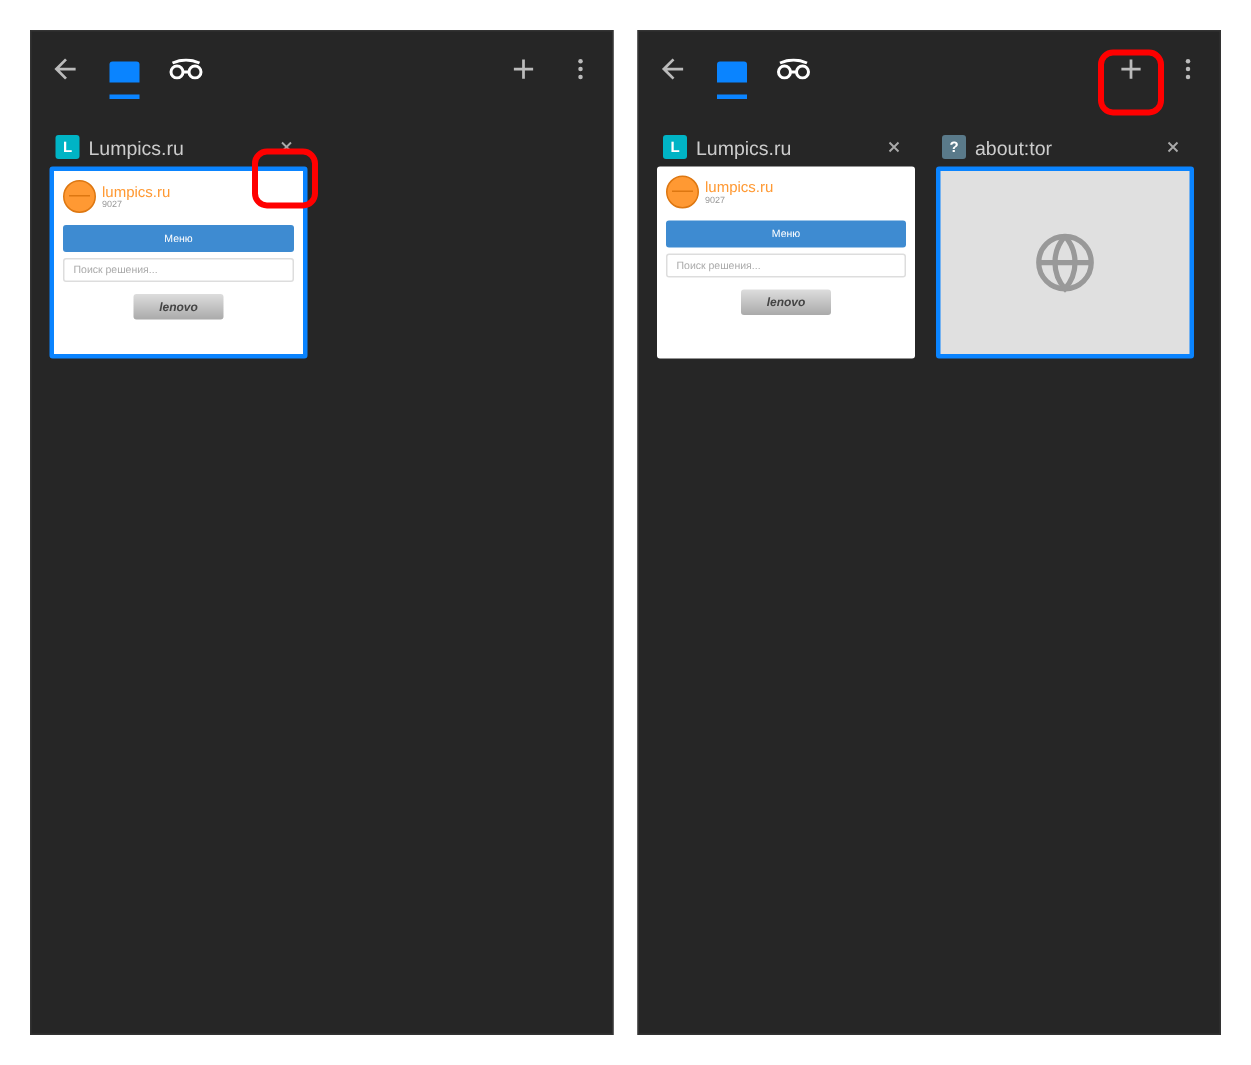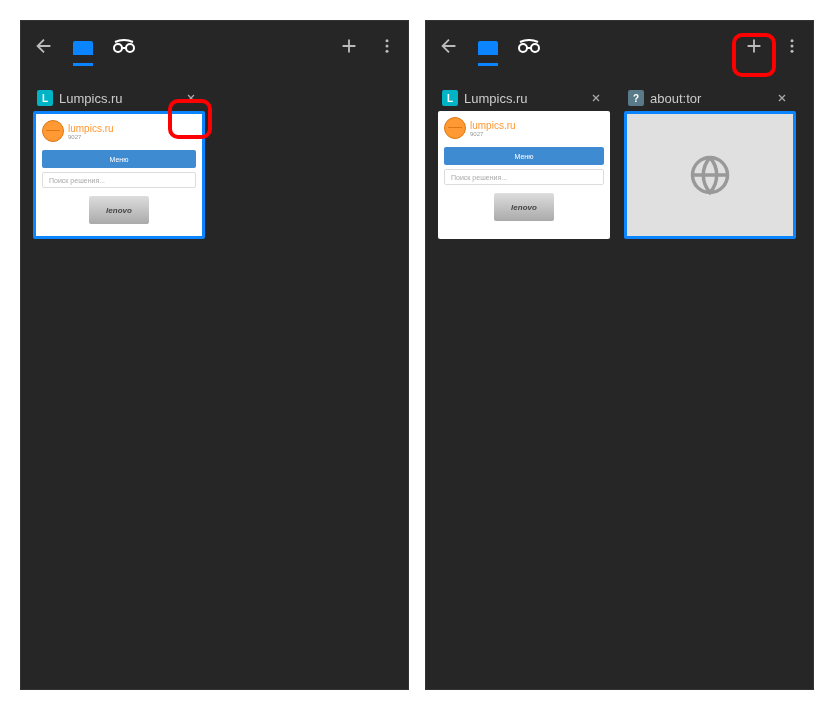--- a/index.html
+++ b/index.html
@@ -172,21 +172,21 @@
       padding: 0 6px;
     }
     .laptop-img {
       margin-top: 4px;
       align-self: center;
       font-size: 8px;
       color: #444;
       font-style: italic;
       font-weight: bold;
       width: 60px;
-      height: 28px;
+      height: 17px;
       background: linear-gradient(#ddd, #aaa);
       display: flex;
       align-items: center;
       justify-content: center;
       border-radius: 2px;
     }
     .globe-thumb {
       background: #e0e0e0;
       display: flex;
       align-items: center;

